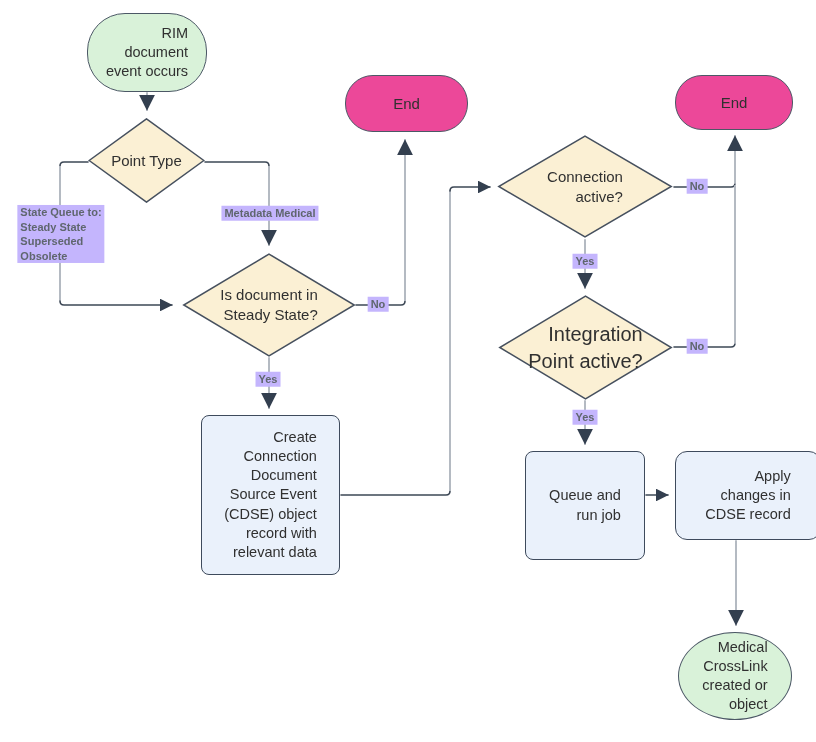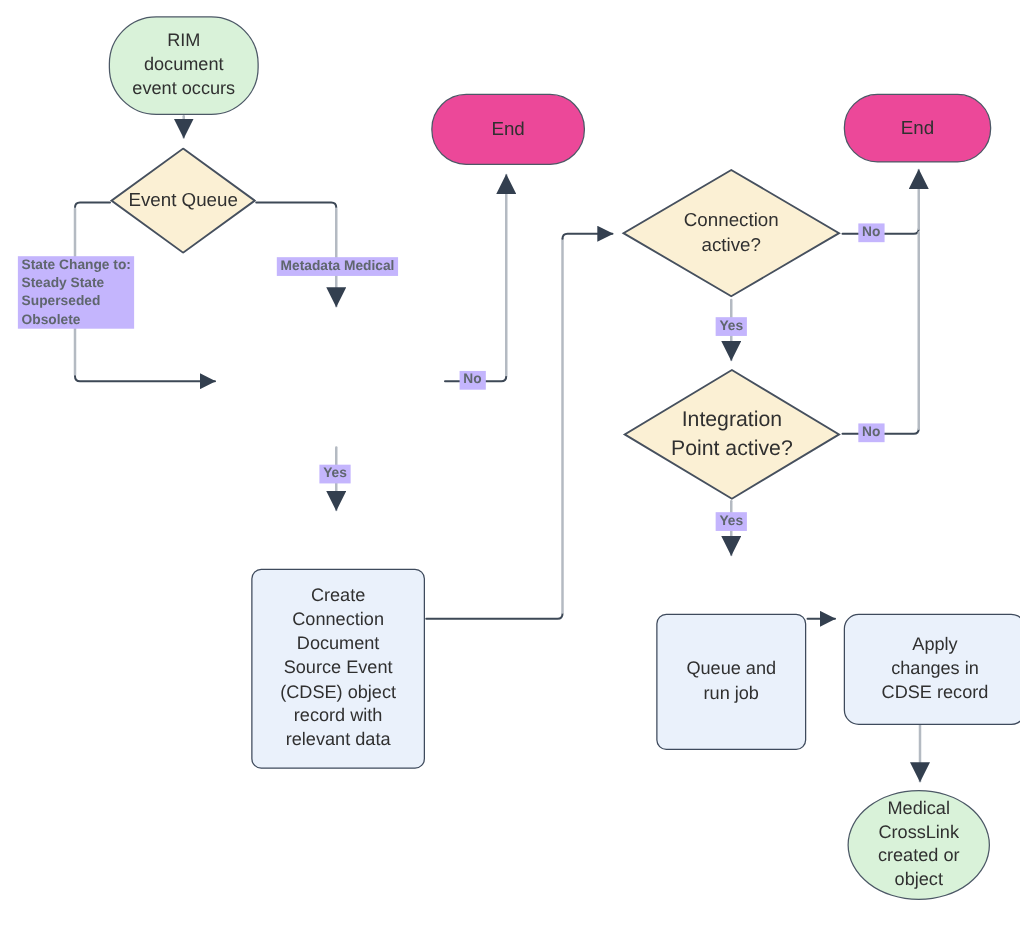--- a/index.html
+++ b/index.html
@@ -12,24 +12,24 @@
   .dk { stroke:#3d4856; stroke-width:1.6; fill:none; stroke-linecap:round; }
 
   .node {
     position:absolute; display:flex; align-items:center; justify-content:center;
     text-align:center; z-index:3; box-sizing:border-box;
     color:#303030; font-size:14.5px; line-height:1.32; white-space:pre-line;
   }
   .terminator { border:1.5px solid #4c5866; }
   .green { background:#d9f2d9; }
   .red { background:#ec4899; }
-  .process { border:1.5px solid #3e4a5c; background:#eaf1fb; border-radius:8px;margin-top:40px; }
+  .process { border:1.5px solid #3e4a5c; background:#eaf1fb; border-radius:8px; }
   .diamond { border:none; background:transparent; }
   .diamond svg { position:absolute; left:0; top:0; width:100%; height:100%; }
-  .node .label { position:relative; z-index:1; padding:0 4px; }
+  .node .label { position:relative; z-index:1; padding:0 4px;text-align:right; }
 
   .edge-label {
     position:absolute; transform:translate(-50%,-50%);
     font-weight:bold; font-size:11px; line-height:1.32; color:#5f666e;
     background:#c4b5fd; padding:0 3px; text-align:left; white-space:pre-line;
     z-index:2;
   }
 </style>
 </head>
 <body>
@@ -93,21 +93,21 @@
 
     <g>
       <path class="dk" d="M646,495 L668,495" marker-end="url(#arrow)"></path>
     </g>
 
     <g>
       <path class="lt" d="M736,541 L736,625" marker-end="url(#arrow)"></path>
     </g>
   </svg>
 
-  <div class="edge-label" style="left:61px; top:234px;">State Change to:
+  <div class="edge-label" style="left:61px; top:234px;">State Queue to:
 Steady State
 Superseded
 Obsolete</div>
   <div class="edge-label" style="left:270px; top:213px;">Metadata Medical</div>
   <div class="edge-label" style="left:378px; top:304px;">No</div>
   <div class="edge-label" style="left:268px; top:379px;">Yes</div>
   <div class="edge-label" style="left:697px; top:186px;">No</div>
   <div class="edge-label" style="left:585px; top:261px;">Yes</div>
   <div class="edge-label" style="left:697px; top:346px;">No</div>
   <div class="edge-label" style="left:585px; top:417px;">Yes</div>
@@ -115,41 +115,48 @@
   <div class="node terminator green" style="left:87px; top:13px; width:120px; height:79px; border-radius:38px;">
     <span class="label">RIM
 document
 event occurs</span>
   </div>
 
   <div class="node diamond" style="left:88px; top:118px; width:117px; height:85px; font-size:15px;">
     <svg viewBox="0 0 100 100" preserveAspectRatio="none">
       <polygon points="50,1 99,50 50,99 1,50" fill="#fbf0d4" stroke="#46505e" stroke-width="1.5" vector-effect="non-scaling-stroke"></polygon>
     </svg>
-    <span class="label">Event Queue</span>
+    <span class="label">Point Type</span>
   </div>
 
+  <div class="node diamond" style="left:182px; top:253px; width:174px; height:104px; font-size:15px;">
+    <svg viewBox="0 0 100 100" preserveAspectRatio="none">
+      <polygon points="50,1 99,50 50,99 1,50" fill="#fbf0d4" stroke="#46505e" stroke-width="1.5" vector-effect="non-scaling-stroke"></polygon>
+    </svg>
+    <span class="label">Is document in
+Steady State?</span>
+  </div>
 
   <div class="node terminator red" style="left:345px; top:75px; width:123px; height:57px; border-radius:28px; font-size:15px;">
     <span class="label">End</span>
   </div>
 
   <div class="node diamond" style="left:497px; top:135px; width:176px; height:103px; font-size:15px;">
     <svg viewBox="0 0 100 100" preserveAspectRatio="none">
       <polygon points="50,1 99,50 50,99 1,50" fill="#fbf0d4" stroke="#46505e" stroke-width="1.5" vector-effect="non-scaling-stroke"></polygon>
     </svg>
     <span class="label">Connection
 active?</span>
   </div>
 
   <div class="node terminator red" style="left:675px; top:75px; width:118px; height:55px; border-radius:27px; font-size:15px;">
     <span class="label">End</span>
   </div>
 
-  <div class="node diamond" style="left:498px; top:295px; width:175px; height:105px; font-size:17px;">
+  <div class="node diamond" style="left:498px; top:295px; width:175px; height:105px; font-size:20px;">
     <svg viewBox="0 0 100 100" preserveAspectRatio="none">
       <polygon points="50,1 99,50 50,99 1,50" fill="#fbf0d4" stroke="#46505e" stroke-width="1.5" vector-effect="non-scaling-stroke"></polygon>
     </svg>
     <span class="label">Integration
 Point active?</span>
   </div>
 
   <div class="node process" style="left:201px; top:415px; width:139px; height:160px;">
     <span class="label">Create
 Connection

